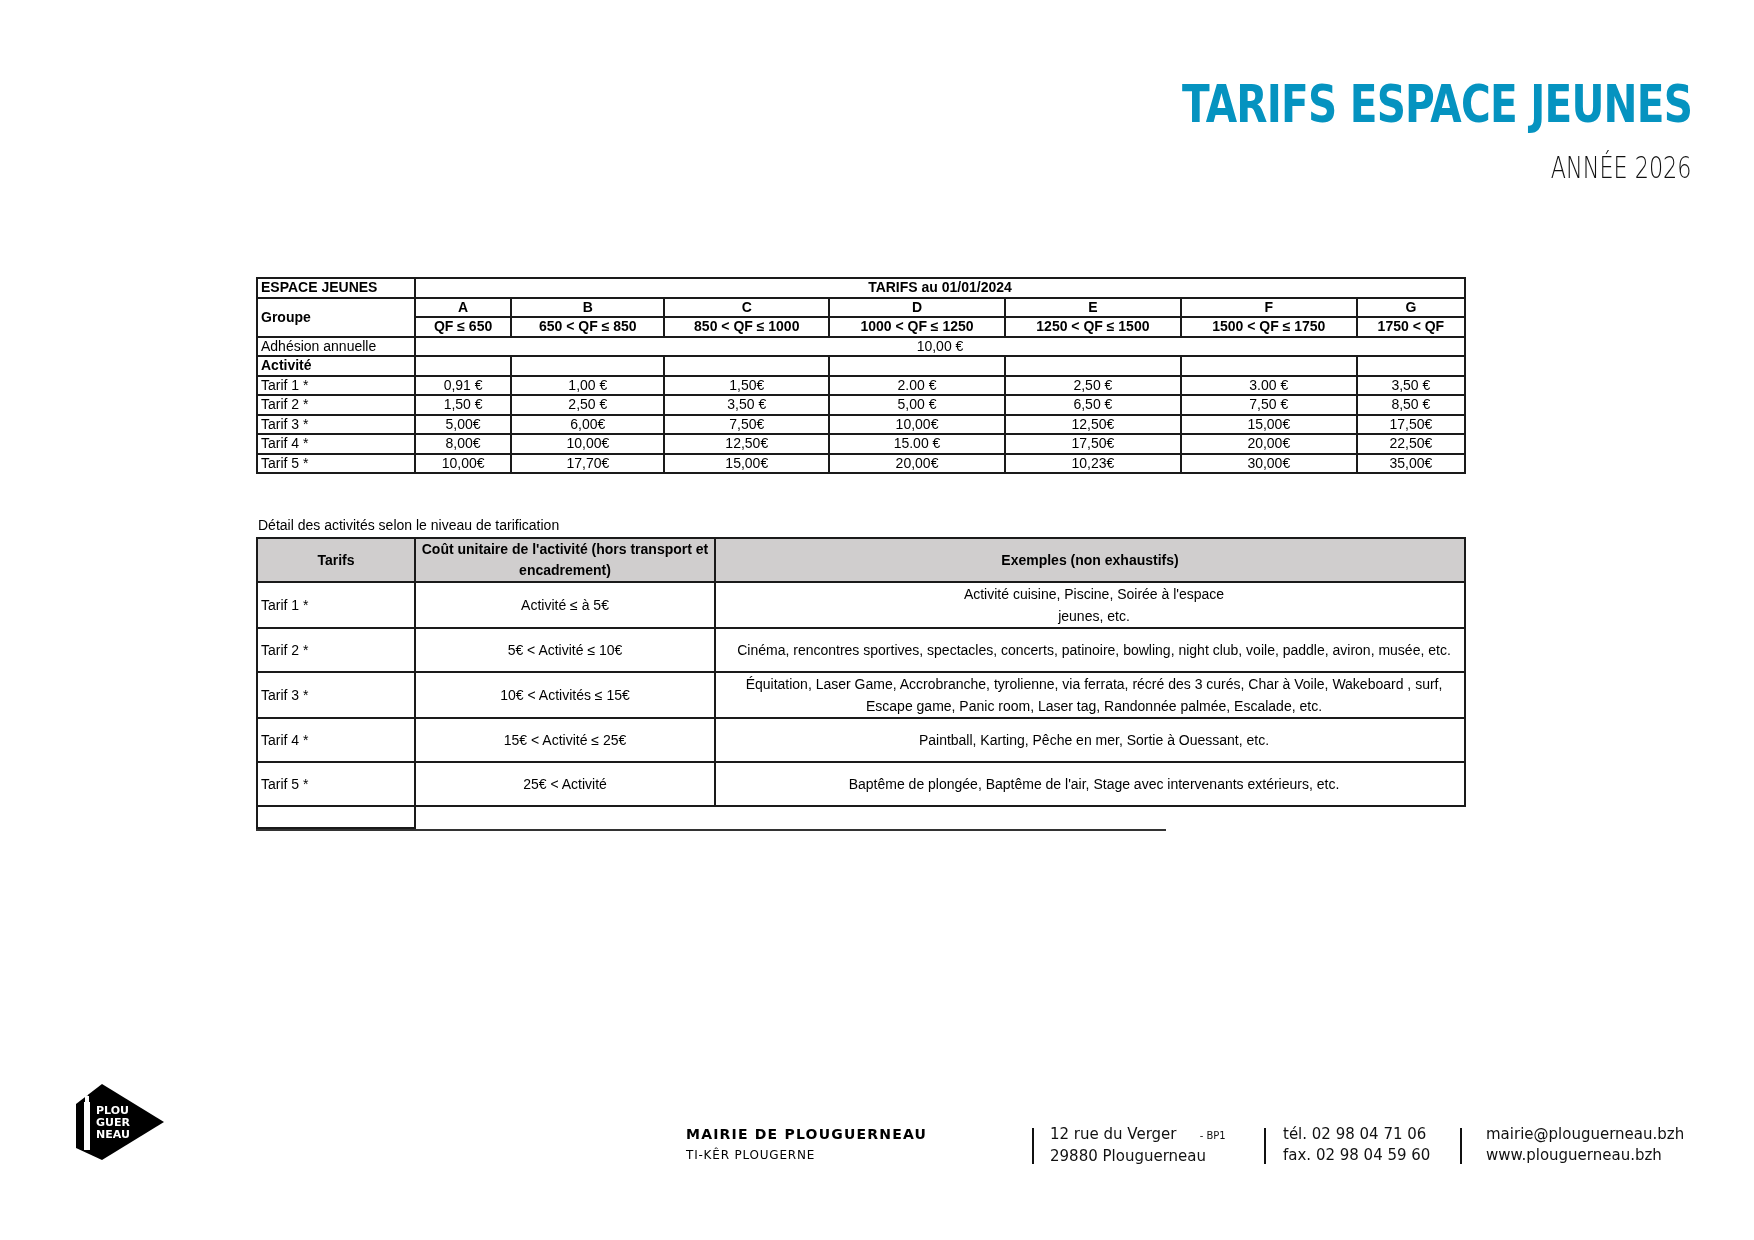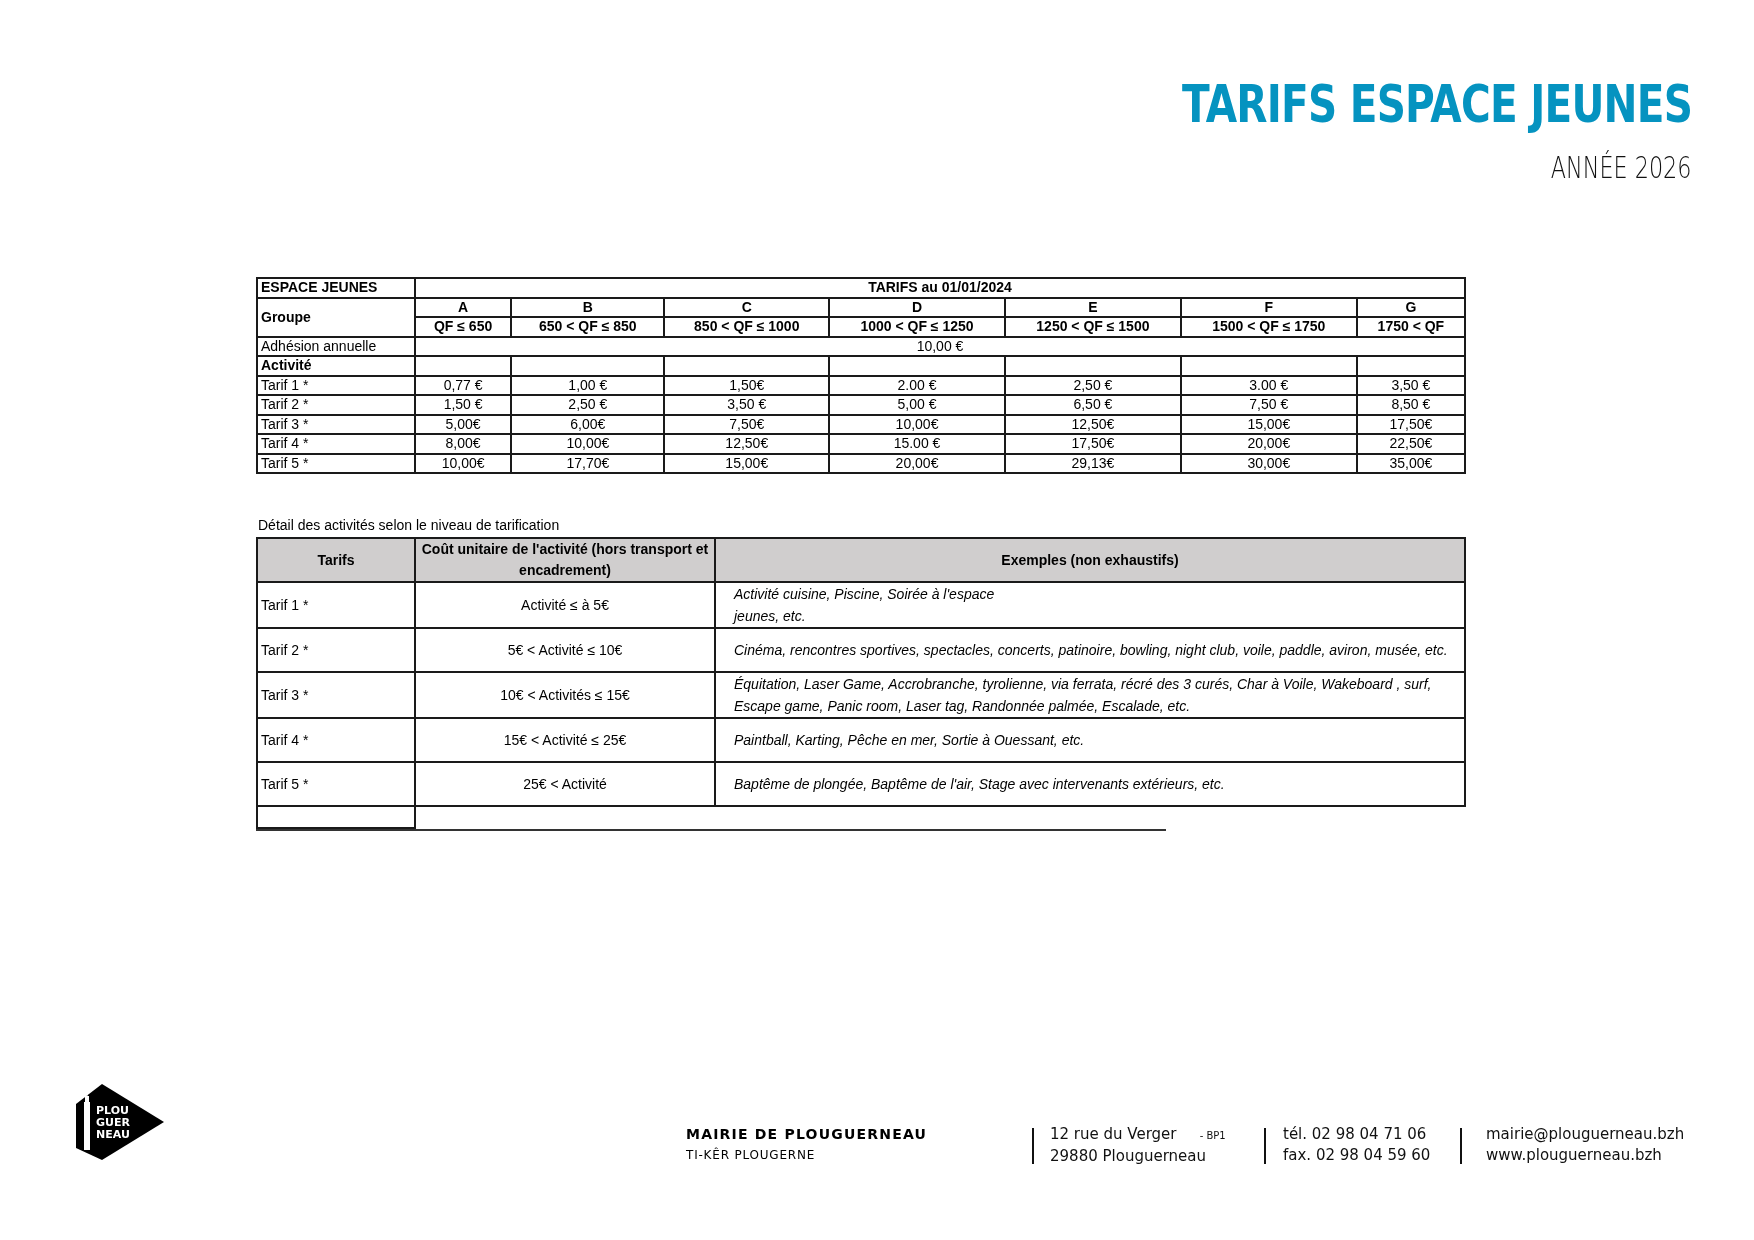--- a/index.html
+++ b/index.html
@@ -31,21 +31,21 @@
 
     
     .t2-caption {
       position: absolute; left: 258px; top: 517px; font-size: 14px; font-weight: normal;
     }
     #t2 { left: 256px; top: 537px; width: 1210px; }
     #t2 th { background: #d0cece; font-weight: bold; height: 42px; white-space: normal; line-height: 21px; }
     #t2 td { height: 42px; vertical-align: middle; }
     #t2 td.t-name { text-align: left; width: 150px; }
     #t2 td.t-cost { text-align: center; width: 292px; }
-    #t2 td.t-ex { text-align: left; white-space: normal; line-height: 22px; padding-left: 18px; padding-right: 10px; font-style: italic; }
+    #t2 td.t-ex { text-align: center; white-space: normal; line-height: 22px; padding-left: 18px; padding-right: 10px; }
     #t2 tr.empty td { height: 20px; }
     #t2 tr.empty td.no-right { border-right: none; border-bottom: none; }
 
     .bottom-line {
       position: absolute; left: 256px; top: 829px; width: 910px; height: 0;
       border-top: 2px solid #333;
     }
 
     
     .logo { position: absolute; left: 74px; top: 1082px; width: 92px; height: 80px; }
@@ -98,21 +98,21 @@
     <td></td>
     <td></td>
     <td></td>
     <td></td>
     <td></td>
   </tr>
   </tbody>
     <tbody id="t1-body">
       <tr>
         <td class="lbl">Tarif 1 *</td>
-        <td>0,77 €</td>
+        <td>0,91 €</td>
         <td>1,00 €</td>
         <td>1,50€</td>
         <td>2.00 €</td>
         <td>2,50 €</td>
         <td>3.00 €</td>
         <td>3,50 €</td>
       </tr>
       <tr>
         <td class="lbl">Tarif 2 *</td>
         <td>1,50 €</td>
@@ -142,21 +142,21 @@
         <td>17,50€</td>
         <td>20,00€</td>
         <td>22,50€</td>
       </tr>
       <tr>
         <td class="lbl">Tarif 5 *</td>
         <td>10,00€</td>
         <td>17,70€</td>
         <td>15,00€</td>
         <td>20,00€</td>
-        <td>29,13€</td>
+        <td>10,23€</td>
         <td>30,00€</td>
         <td>35,00€</td>
       </tr>
     </tbody>
 </table>
 
 <div class="t2-caption">Détail des activités selon le niveau de tarification</div>
 <table id="t2">
   <tbody>
       <tr>

